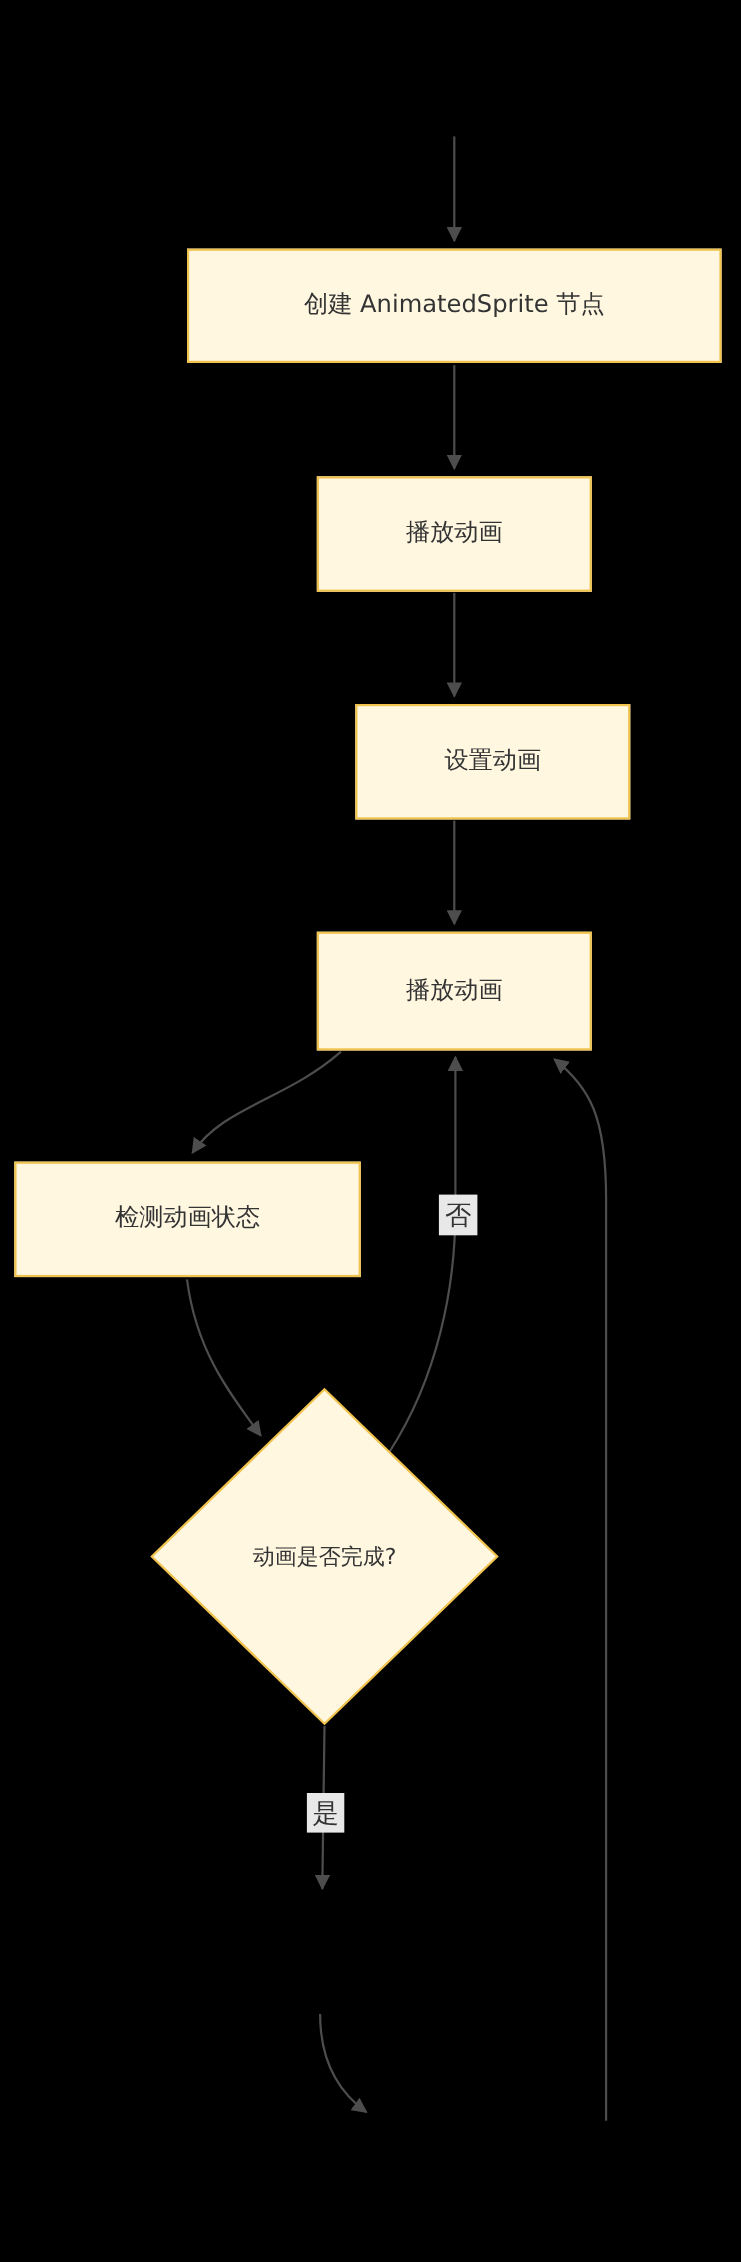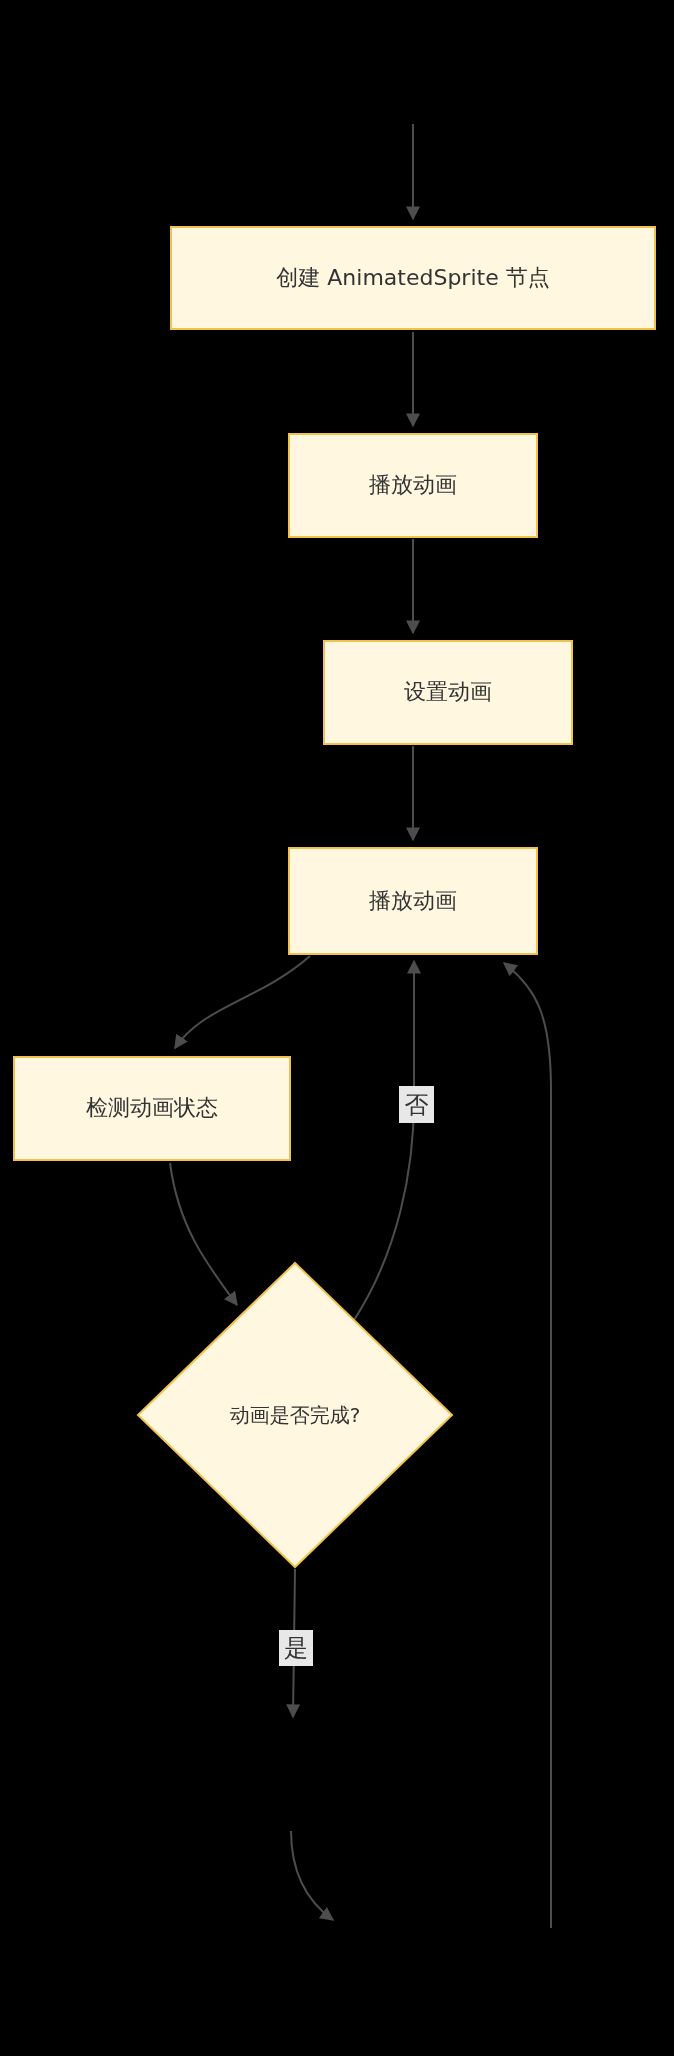--- a/index.html
+++ b/index.html
@@ -98,21 +98,21 @@
 
 
   <div class="node" style="left:170px; top:226px; width:486px; height:104px;">创建 AnimatedSprite 节点</div>
 
   <div class="node" style="left:288px; top:433px; width:250px; height:105px;">播放动画</div>
 
   <div class="node" style="left:288px; top:640px; width:250px; height:105px;margin-left:35px;">设置动画</div>
 
   <div class="node" style="left:288px; top:847px; width:250px; height:108px;">播放动画</div>
 
-  <div class="node" style="left:13px; top:1056px; width:278px; height:105px;">检测动画状态</div>
+  <div class="node" style="left:13px; top:1056px; width:315px; height:105px;">检测动画状态</div>
 
   <div class="diamond-label">动画是否完成?</div>
 
 
 
   <div class="edge-label" style="left:399px; top:1086px; width:35px; height:37px;">否</div>
 
   <div class="edge-label" style="left:279px; top:1630px; width:34px; height:36px;">是</div>
 
 </div>

